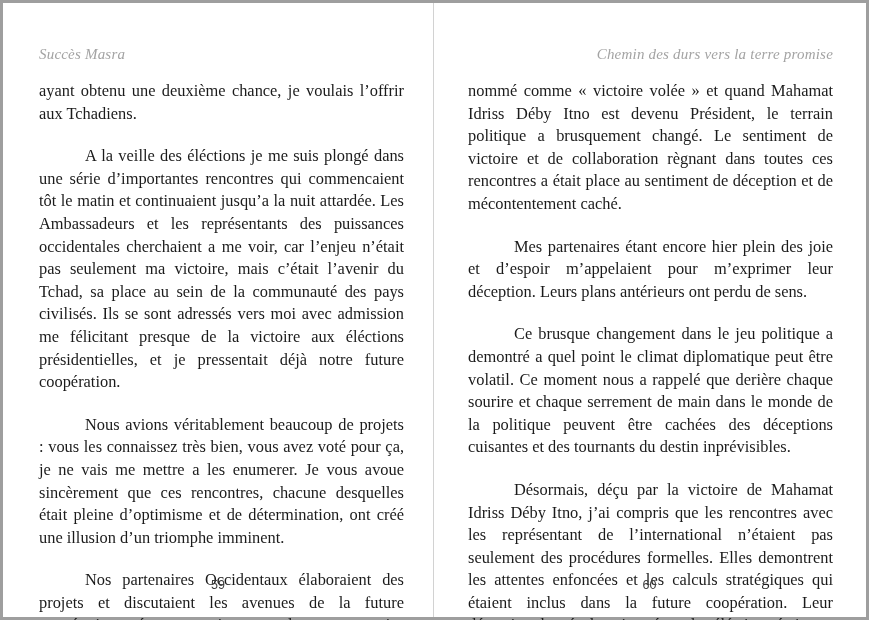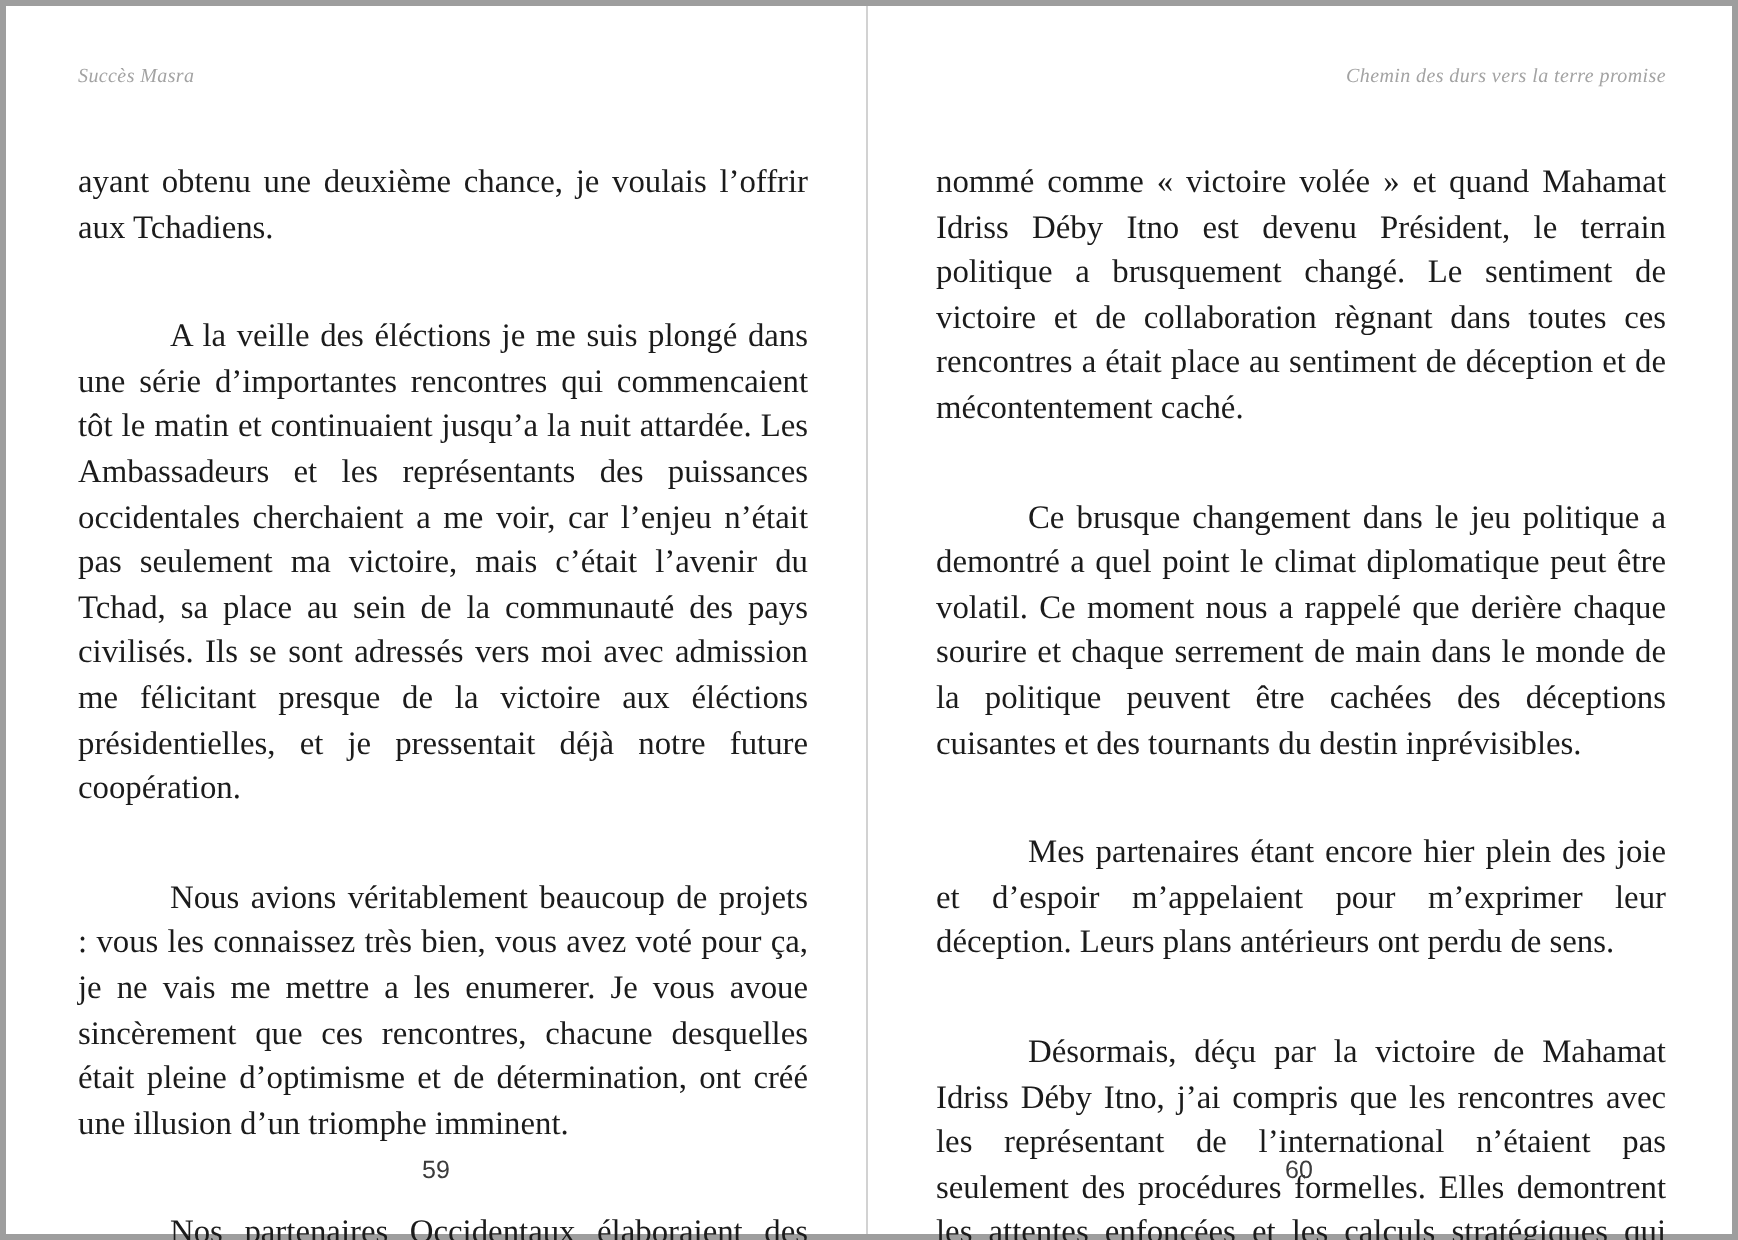--- a/index.html
+++ b/index.html
@@ -34,24 +34,24 @@
   .page-left {
     width: 431px;
     border-right: 1px solid #d2d2d2;
   }
   .page-right {
     width: 431px;
   }
 
   .running-head {
     position: absolute;
-    top: 30px;
+    top: 43px;
     font-family: "Liberation Serif", serif;
     font-style: italic;
-    font-size: 10px;
+    font-size: 15px;
     color: #a3a3a3;
     letter-spacing: 0.2px;
     white-space: nowrap;
   }
   .page-left .running-head {
     left: 36px;
   }
   .page-right .running-head {
     right: 32px;
   }
@@ -77,21 +77,21 @@
 
   .para {
     margin: 0;
     text-indent: 46px;
   }
   .para.no-indent {
     text-indent: 0;
     margin-top: 15px;
   }
   .para + .para {
-    margin-top: 32px;
+    margin-top: 20px;
   }
   .para:last-child {
     text-align: justify;
   }
 
   .folio {
     position: absolute;
     bottom: 25px;
     width: 100%;
     text-align: center;
@@ -122,21 +122,21 @@
     </div>
 
     <div class="folio">59</div>
   </div>
 
   <div class="page page-right">
     <div class="running-head">Chemin des durs vers la terre promise</div>
 
     <div class="text-col">
       <p class="para no-indent">nommé comme « victoire volée » et quand Mahamat Idriss Déby Itno est devenu Président, le terrain politique a brusquement changé. Le sentiment de victoire et de collaboration règnant dans toutes ces rencontres a était place au sentiment de déception et de mécontentement caché.</p>
+      <p class="para">Mes partenaires étant encore hier plein des joie et d’espoir m’appelaient pour m’exprimer leur déception. Leurs plans antérieurs ont perdu de sens.</p>
       <p class="para">Ce brusque changement dans le jeu politique a demontré a quel point le climat diplomatique peut être volatil. Ce moment nous a rappelé que derière chaque sourire et chaque serrement de main dans le monde de la politique peuvent être cachées des déceptions cuisantes et des tournants du destin inprévisibles.</p>
-      <p class="para">Mes partenaires étant encore hier plein des joie et d’espoir m’appelaient pour m’exprimer leur déception. Leurs plans antérieurs ont perdu de sens.</p>
       <p class="para">Désormais, déçu par la victoire de Mahamat Idriss Déby Itno, j’ai compris que les rencontres avec les représentant de l’international n’étaient pas seulement des procédures formelles. Elles demontrent les attentes enfoncées et les calculs stratégiques qui étaient inclus dans la future coopération. Leur déception des résultats imprévus des éléctions était non seulement un signal personnel, mais également politique. Projetant dans chaque changement politique des potentiels opportunités</p>
     </div>
 
     <div class="folio">60</div>
   </div>
 
 </div>
 
 </body></html>

